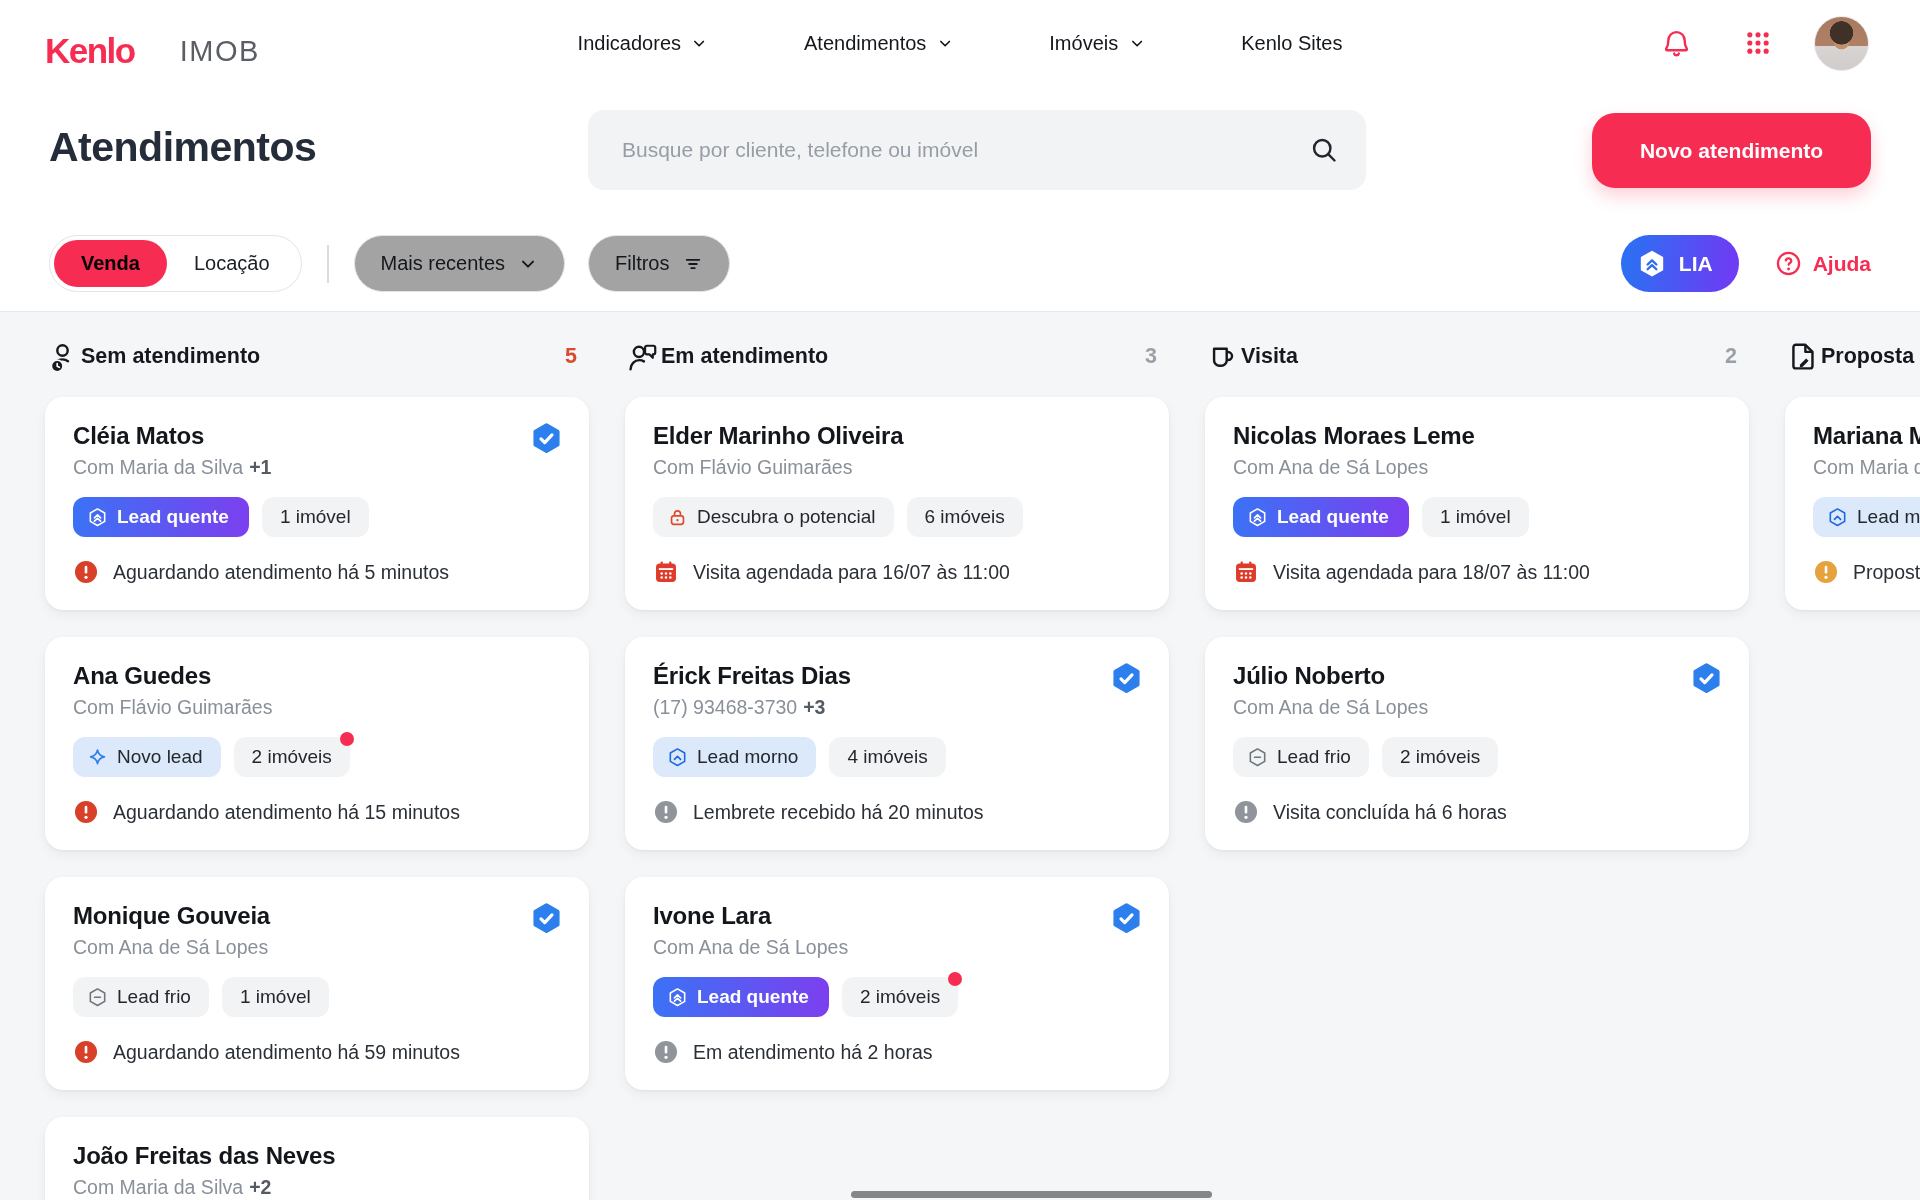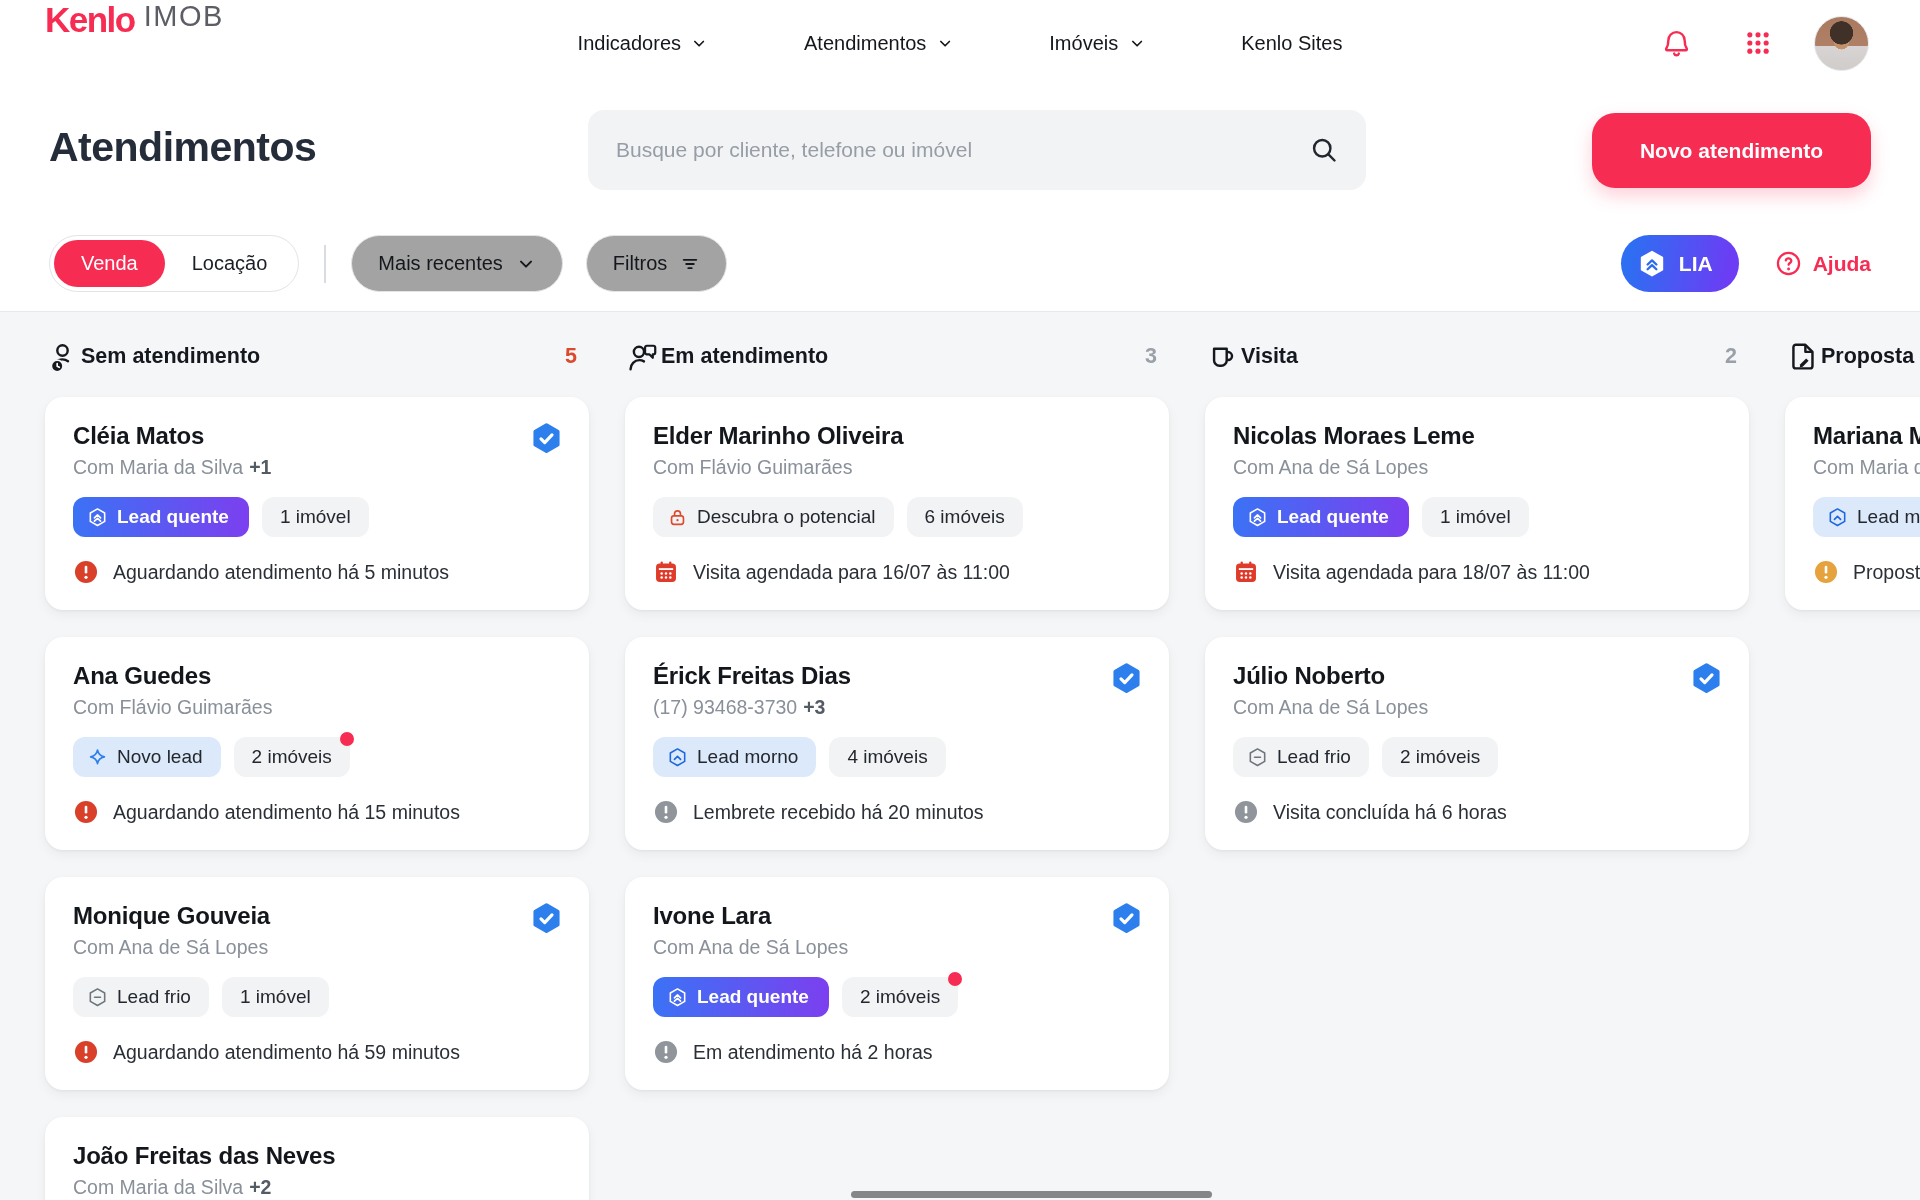--- a/index.html
+++ b/index.html
@@ -2,21 +2,21 @@
 <html lang="pt-BR"><head>
 <meta charset="utf-8">
 <title>Kenlo IMOB — Atendimentos</title>
 <style>
   * { margin:0; padding:0; box-sizing:border-box; }
   html,body { width:1920px; height:1200px; overflow:hidden; background:#fff;
     font-family:"Liberation Sans", "DejaVu Sans", sans-serif; color:#15181D; }
 
   
   .topbar { position:absolute; top:0; left:0; right:0; height:86px; background:#fff; }
-  .logo { position:absolute; left:45px; top:0; height:86px; display:flex; cursor:pointer; }
+  .logo { position:absolute; left:45px; top:8px; height:86px; display:flex; align-items:center; cursor:pointer;gap:36px; }
   .logo-kenlo { font-size:35px; font-weight:700; letter-spacing:-1.5px; color:#F72C52; }
   .logo-imob { font-size:29px; font-weight:400; letter-spacing:1.5px; color:#5B5E64; margin-left:9px; }
   .topnav { position:absolute; left:50%; transform:translateX(-50%); top:0; height:86px;
     display:flex; align-items:center; gap:96px; }
   .nav-item { display:flex; align-items:center; gap:10px; font-size:20px; font-weight:500; color:#14171C; cursor:pointer; white-space:nowrap; }
   .nav-item svg { width:17px; height:17px; color:#14171C; }
   .topbar-right { position:absolute; right:51px; top:0; height:86px; display:flex; align-items:center; }
   .icon-btn { cursor:pointer; display:flex; align-items:center; justify-content:center; }
   .bell svg { width:31px; height:31px; color:#F72C52; }
   .grid { margin-left:52px; }
@@ -26,34 +26,34 @@
       radial-gradient(circle at 50% 30%, #3f3128 0 25%, rgba(0,0,0,0) 26%),
       radial-gradient(circle at 50% 47%, #c2906a 0 19%, rgba(0,0,0,0) 20%),
       linear-gradient(180deg, #a97a5f 0%, #b08066 54%, #d8d4d3 55%, #cfccca 100%);
     border:1px solid #E5E7EA; }
 
   
   .page-title { position:absolute; left:49px; top:124px; font-size:41px; font-weight:700; color:#262D3A; letter-spacing:-0.5px; }
   .search-wrap { position:absolute; left:588px; top:110px; width:778px; height:80px;
     background:#F2F3F5; border-radius:16px; display:flex; align-items:center; padding:0 28px; }
   .search-wrap input { flex:1; border:none; outline:none; background:transparent; font-size:21px; color:#1d4ed8;
-    font-family:"Liberation Sans", sans-serif; }
+    font-family:"Liberation Sans", sans-serif;margin-left:6px; }
   .search-wrap input::placeholder { color:#979DA6; }
   .search-wrap svg { width:28px; height:28px; color:#22262E; flex:none; }
   .new-btn { position:absolute; top:113px; right:49px; width:279px; height:75px; border:none; cursor:pointer;
     background:#F72C52; color:#fff; font-size:21px; font-weight:600; border-radius:23px;
     font-family:"Liberation Sans", sans-serif; box-shadow:0 8px 18px rgba(247,44,82,0.22); }
 
   
   .filter-row { position:absolute; top:235px; left:49px; right:49px; height:57px; display:flex; align-items:center; }
   .segmented { height:57px; border:1.5px solid #E2E4E8; border-radius:29px; background:#fff;
     display:flex; align-items:center; padding:4px; }
   .seg { height:47px; display:flex; align-items:center; padding:0 27px; border-radius:24px;
     font-size:20px; cursor:pointer; color:#1A1E26; font-weight:500; }
-  .seg.active { background:#F72C52; color:#ffffff; font-weight:400; }
+  .seg.active { background:#F72C52; color:#000000; font-weight:700; }
   .vsep { width:2px; height:38px; background:#D8DBDF; margin:0 25px; }
   .pill-btn { height:57px; border:1.5px solid #E2E4E8; border-radius:29px; background:#a3a3a3;
     display:flex; align-items:center; gap:13px; padding:0 26px; font-size:20px; font-weight:500;
     color:#14171C; cursor:pointer; font-family:"Liberation Sans", sans-serif; }
   .pill-btn svg { width:20px; height:20px; color:#14171C; }
   .pill-btn.filtros { margin-left:23px; }
   .right-tools { margin-left:auto; display:flex; align-items:center; gap:36px; }
   .lia-btn { height:57px; padding:0 26px 0 16px; border:none; border-radius:29px; cursor:pointer;
     background:linear-gradient(100deg,#2E6EF2 10%,#6C3DF4 90%); color:#fff; font-size:21px; font-weight:700;
     display:flex; align-items:center; gap:12px; font-family:"Liberation Sans", sans-serif; }

